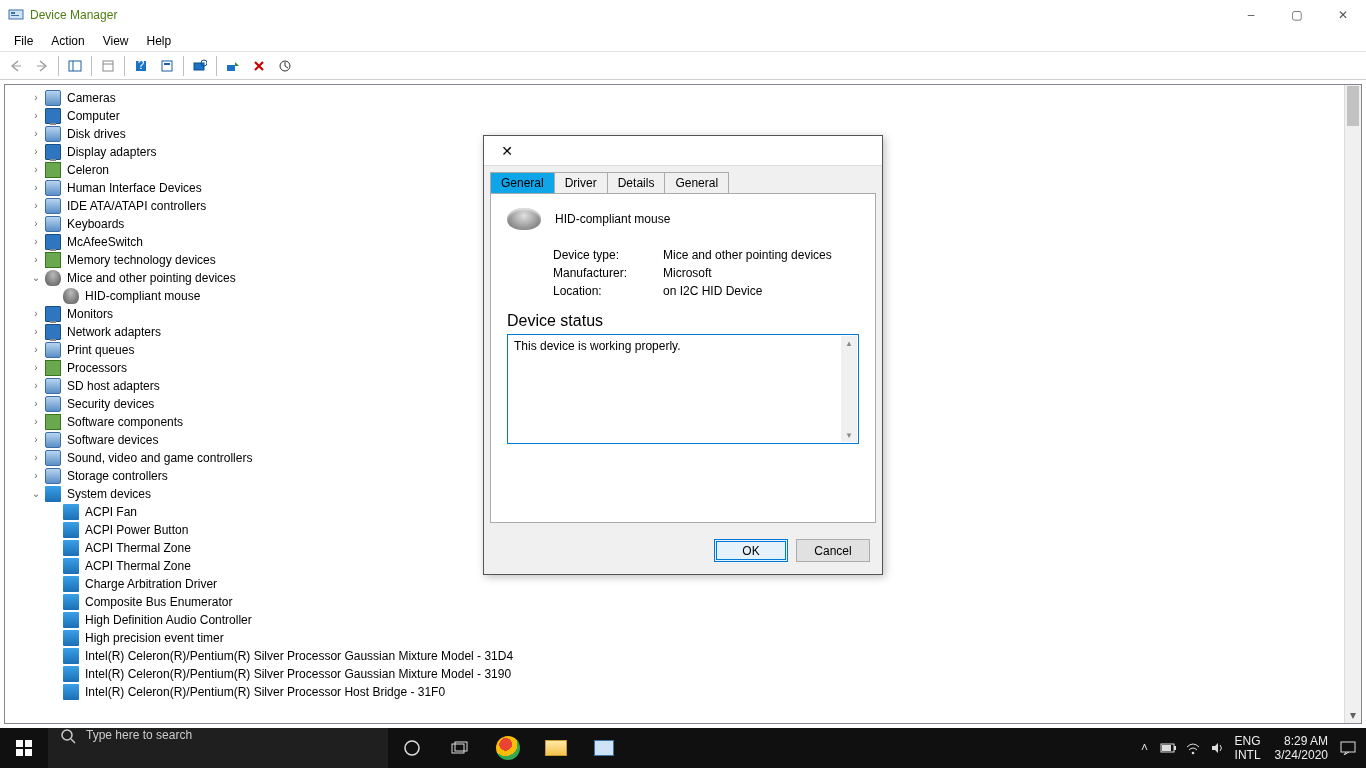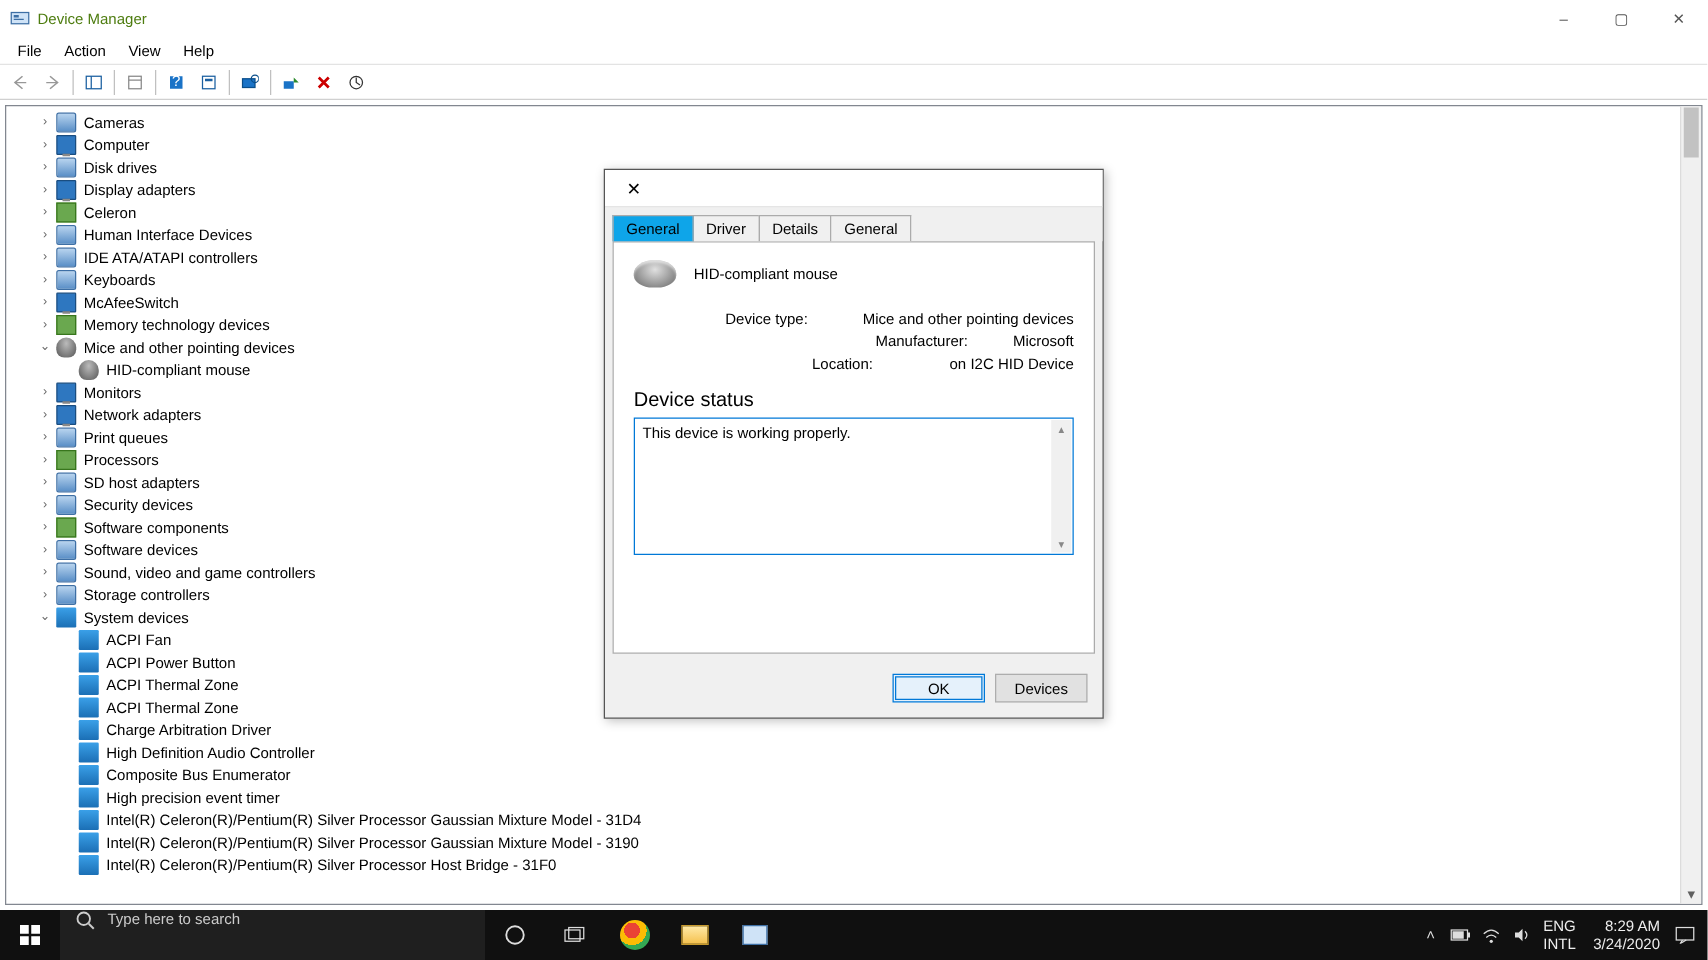--- a/index.html
+++ b/index.html
@@ -46,21 +46,21 @@
 
 
 .dialog { position:absolute; left:483px; top:55px; width:400px; background:#f0f0f0; border:1px solid #555; box-shadow:2px 2px 8px rgba(0,0,0,.25); }
 .dlgtitle { height:30px; display:flex; align-items:center; padding:0 8px; background:#fff; border-bottom:1px solid #ddd;}
 .dlgtitle .t { flex:1; }
 .dlgclose { width:30px; height:30px; display:flex; align-items:center; justify-content:center; font-size:14px;}
 .tabs { display:flex; padding:6px 6px 0 6px; background:#f0f0f0; }
 .tab { padding:3px 10px; border:1px solid #ababab; border-bottom:none; background:#f0f0f0; margin-right:-1px; position:relative; }
 .tab.active { background:#0ea5e9; z-index:2; }
 .tabpanel { margin:0 6px 6px 6px; background:#fff; border:1px solid #ababab; padding:14px 16px 20px 16px; min-height:330px;}
-.row { display:flex; margin:4px 0;justify-content:flex-end; }
+.row { display:flex; margin:4px 0; }
 .row .lab { width:110px; }
 .biglabel{ display:flex; align-items:center; gap:14px; margin-bottom:18px;}
 .mouseimg { width:34px; height:22px; background:radial-gradient(ellipse at 50% 35%, #e0e0e0, #666); border-radius:50% 50% 45% 45%; box-shadow:inset 0 2px 2px rgba(255,255,255,.6);}
 .fieldset { margin-top:14px; }
 .fieldset .legend { font-size:16px; margin-bottom:4px; }
 .statusbox { width:100%; height:110px; border:1px solid #0078d7; padding:4px 6px; background:#fff; resize:none; font-family:inherit; font-size:12px; position:relative;}
 .statusbox .innerscroll{position:absolute; right:1px; top:1px; bottom:1px; width:16px; background:#f0f0f0;}
 .dlgbuttons { display:flex; justify-content:flex-end; gap:8px; padding:10px 12px 12px; }
 .btn { min-width:74px; height:23px; border:1px solid #adadad; background:#e1e1e1; }
 .btn.default { border:1px solid #0078d7; outline:1px solid #0078d7; outline-offset:-3px; background:#e5f1fb;}
@@ -314,26 +314,26 @@
           <span class="nodelabel">ACPI Thermal Zone</span>
         </div>
         <div class="node indent2">
           <span class="twist"></span>
           <span class="devicon ic ic-folder"></span>
           <span class="nodelabel">Charge Arbitration Driver</span>
         </div>
         <div class="node indent2">
           <span class="twist"></span>
           <span class="devicon ic ic-folder"></span>
+          <span class="nodelabel">Composite Bus Enumerator</span>
+        </div>
+        <div class="node indent2">
+          <span class="twist"></span>
+          <span class="devicon ic ic-folder"></span>
           <span class="nodelabel">High Definition Audio Controller</span>
-        </div>
-        <div class="node indent2">
-          <span class="twist"></span>
-          <span class="devicon ic ic-folder"></span>
-          <span class="nodelabel">Composite Bus Enumerator</span>
         </div>
         <div class="node indent2">
           <span class="twist"></span>
           <span class="devicon ic ic-folder"></span>
           <span class="nodelabel">High precision event timer</span>
         </div>
         <div class="node indent2">
           <span class="twist"></span>
           <span class="devicon ic ic-folder"></span>
           <span class="nodelabel">Intel(R) Celeron(R)/Pentium(R) Silver Processor Gaussian Mixture Model - 31D4</span>
@@ -391,21 +391,21 @@
           <span>This device is working properly.</span>
           <div class="innerscroll">
             <div style="position:absolute;top:2px;left:0;right:0;text-align:center;color:#888;font-size:9px">▴</div>
             <div style="position:absolute;bottom:2px;left:0;right:0;text-align:center;color:#888;font-size:9px">▾</div>
           </div>
         </div>
       </div>
     </div>
     <div class="dlgbuttons">
       <button class="btn default">OK</button>
-      <button class="btn">Devices</button>
+      <button class="btn">Cancel</button>
     </div>
   </div>
 </div>
 
 <div class="taskbar">
   <div class="start">
     <svg width="16" height="16" viewBox="0 0 16 16">
         <rect x="0" y="0" width="7" height="7" fill="#fff"></rect>
         <rect x="9" y="0" width="7" height="7" fill="#fff"></rect>
         <rect x="0" y="9" width="7" height="7" fill="#fff"></rect>

